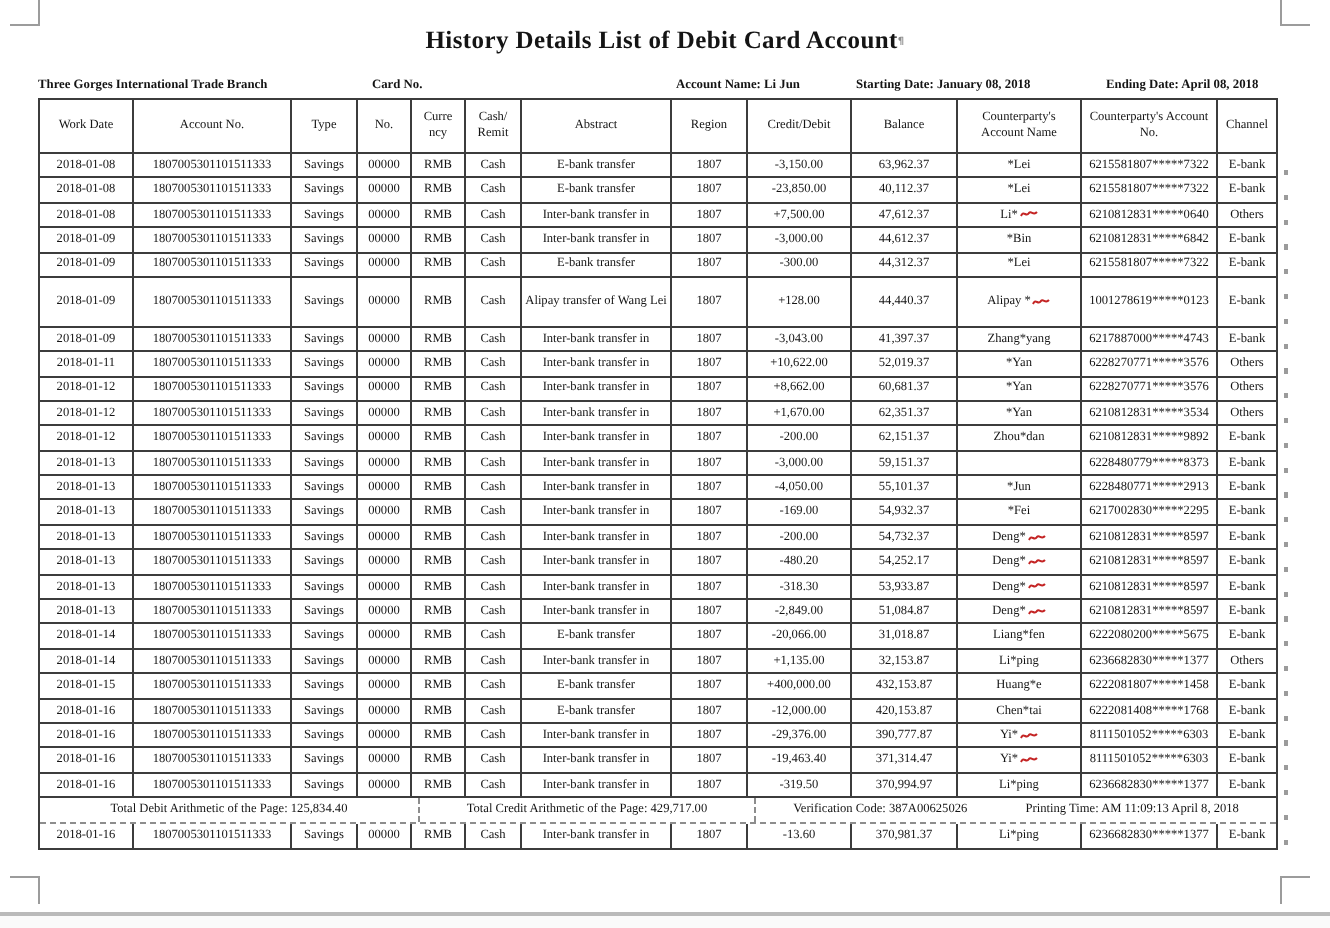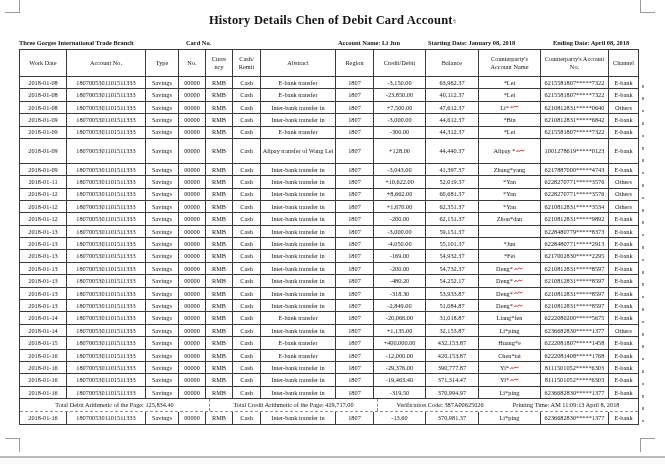--- a/index.html
+++ b/index.html
@@ -44,21 +44,21 @@
 </style>
 </head>
 <body>
 
 <div class="page">
   <div class="cmark tl"></div>
   <div class="cmark tr"></div>
   <div class="cmark bl"></div>
   <div class="cmark br"></div>
 
-  <div class="title"><span>History Details Chen of Debit Card Account</span><span class="pmark">¶</span></div>
+  <div class="title"><span>History Details List of Debit Card Account</span><span class="pmark">¶</span></div>
 
   <div class="infobar">
     <span class="i-branch">Three Gorges International Trade Branch</span>
     <span class="i-card">Card No.</span>
     <span class="i-acct">Account Name: Li Jun</span>
     <span class="i-start">Starting Date: January 08, 2018</span>
     <span class="i-end">Ending Date: April 08, 2018</span>
   </div>
 
   <div id="tbl">

